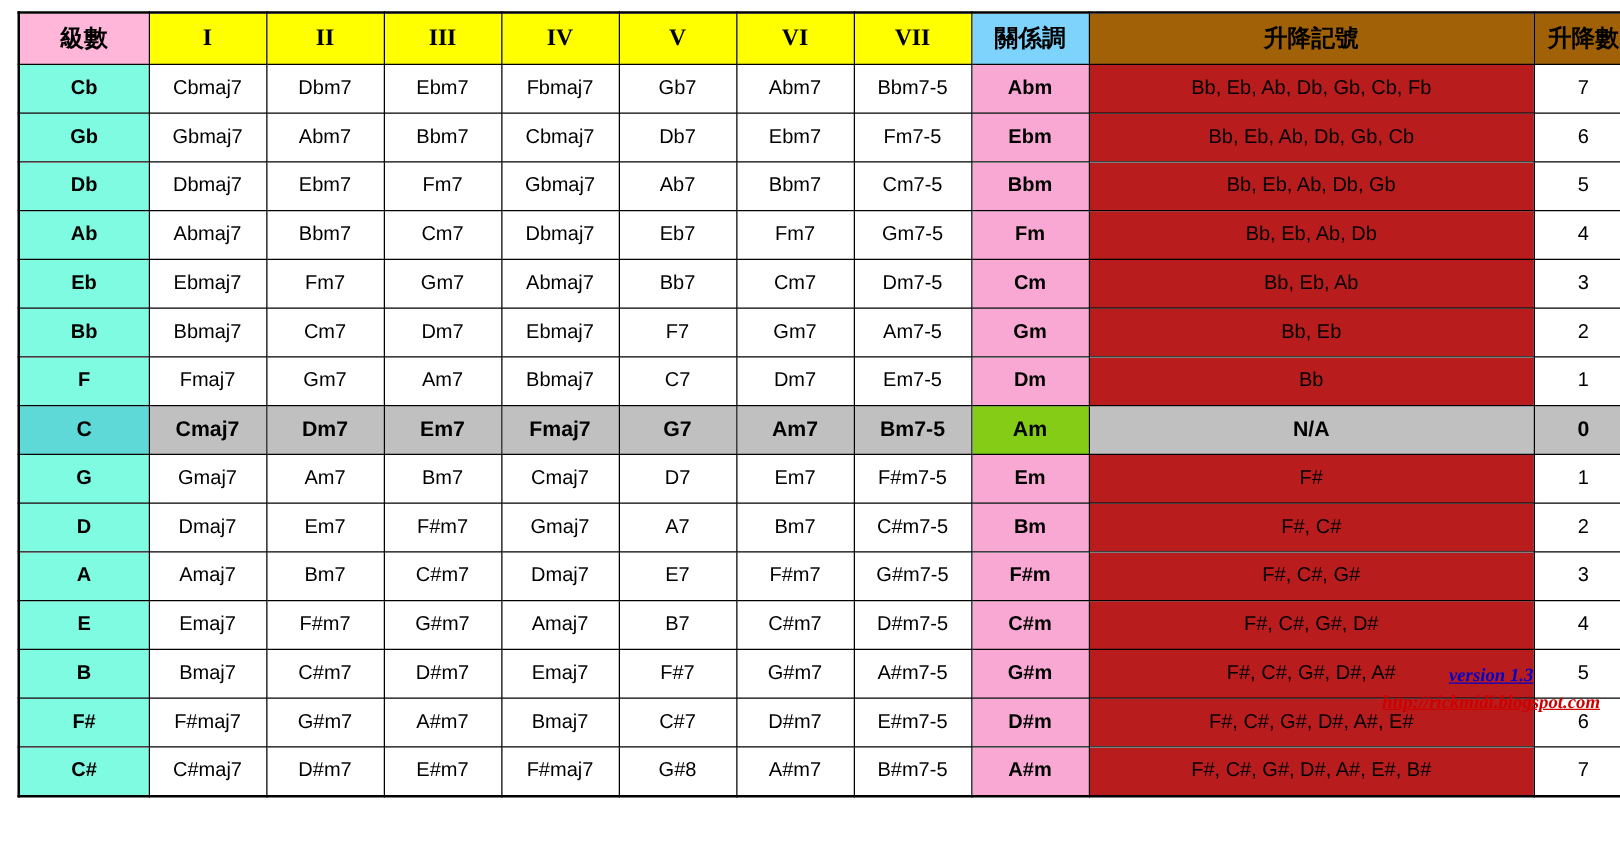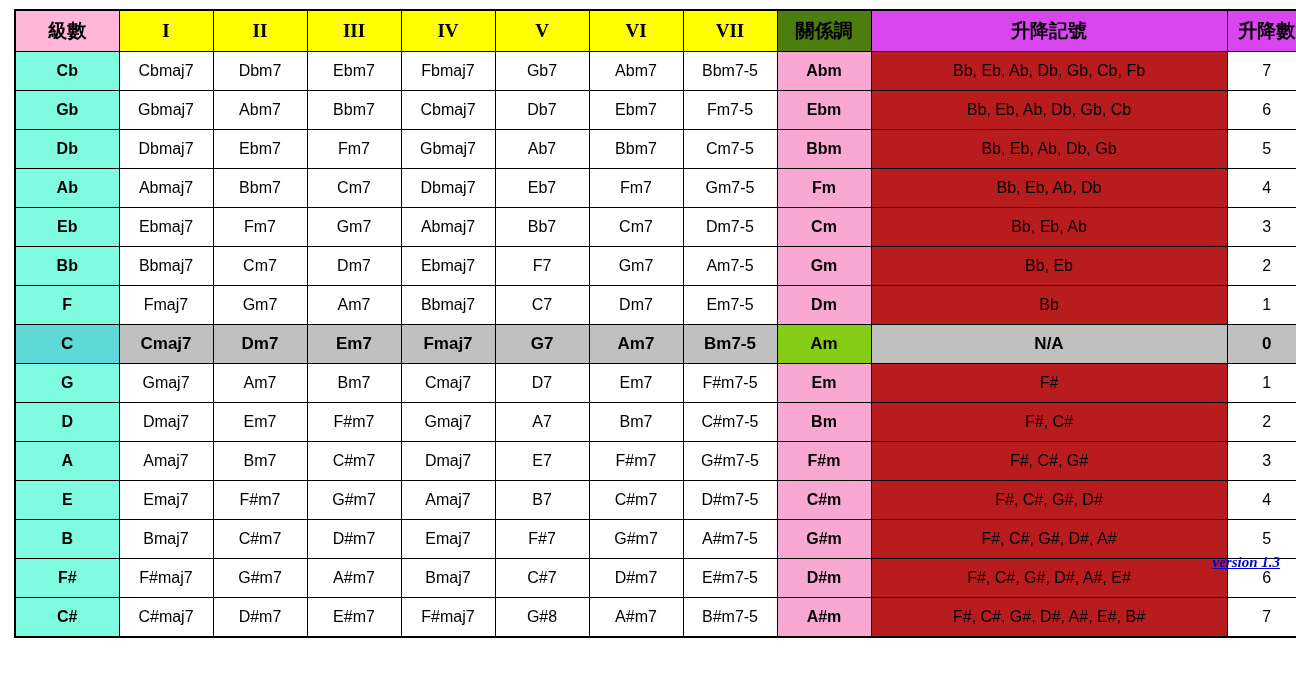--- a/index.html
+++ b/index.html
@@ -54,26 +54,26 @@
     background: #ffb6d9;
     font-family: "DejaVu Sans", sans-serif;
     font-size: 17px;
   }
   th.head-roman {
     background: #ffff00;
     font-family: "Liberation Serif", serif;
     font-size: 20px;
   }
   th.head-rel {
-    background: #4d7c0f;
+    background: #7dd3fc;
     font-family: "DejaVu Sans", sans-serif;
     font-size: 17px;
   }
   th.head-acc, th.head-num {
-    background: #d946ef;
+    background: #a16207;
     font-family: "DejaVu Sans", sans-serif;
     font-size: 17px;
   }
 
   
   td.degree {
     background: #7ffbe2;
     font-weight: bold;
     font-size: 17px;
   }
@@ -362,15 +362,16 @@
           <td class="chord">B#m7-5</td>
           <td class="rel">A#m</td>
           <td class="acc">F#, C#, G#, D#, A#, E#, B#</td>
           <td class="num">7</td>
         </tr>
       </tbody>
   </table>
 
   <div class="footer">
     <span class="version">version 1.3</span>
+    <span class="url">http://rickmidi.blogspot.com</span>
   </div>
 
 </div>
 
 </body></html>

